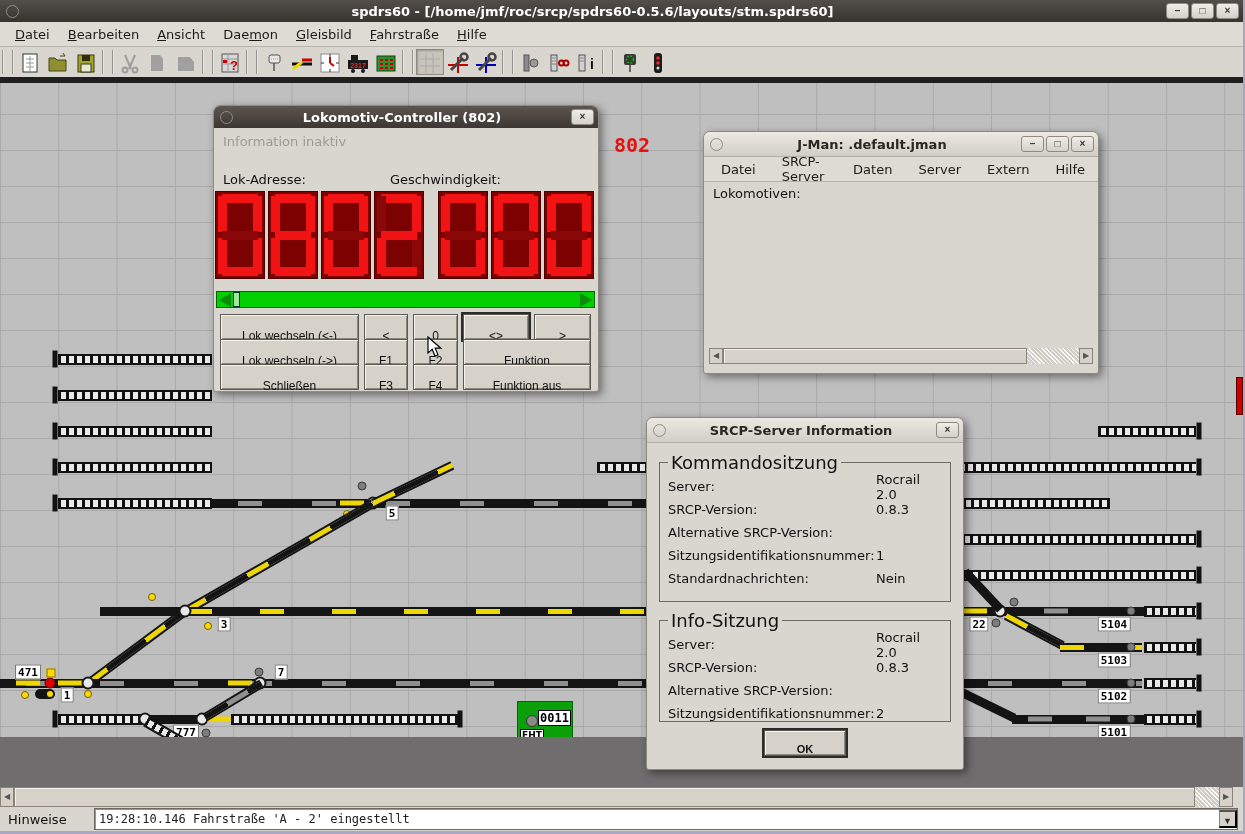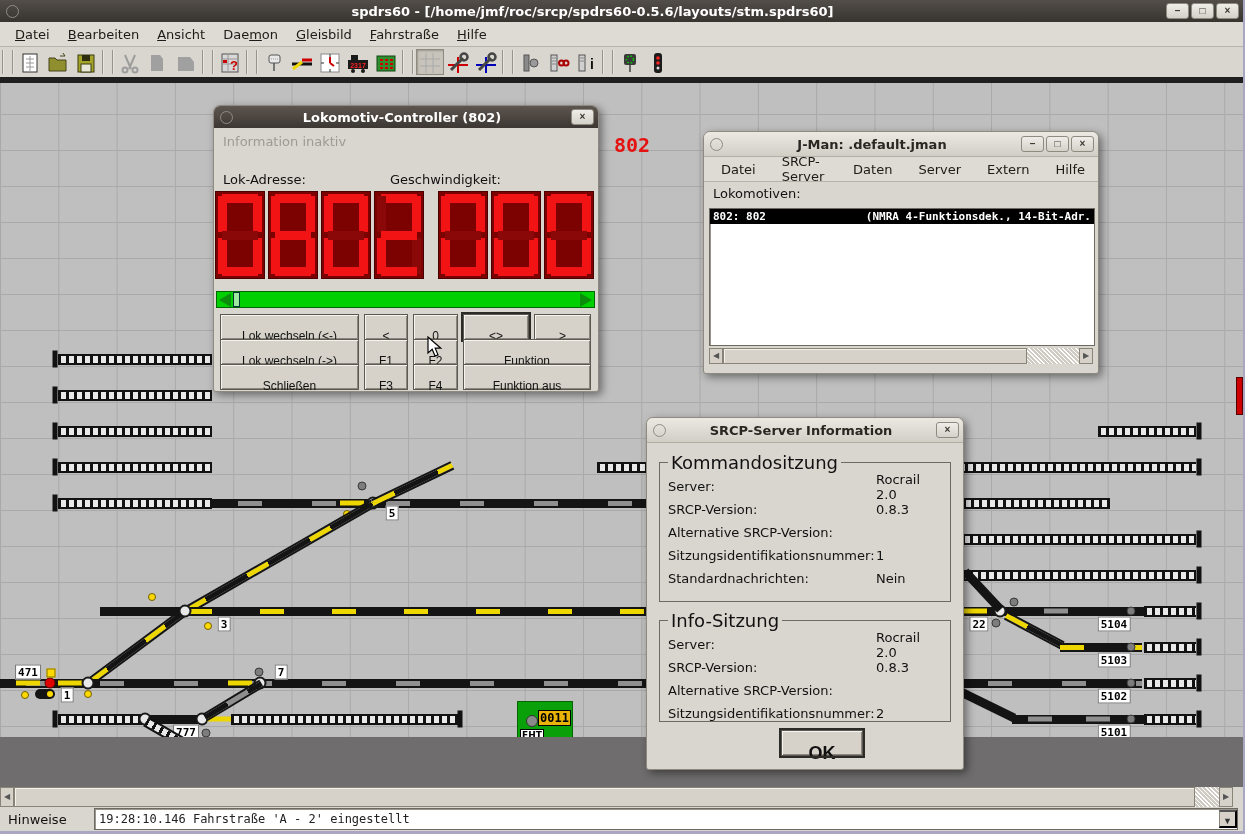--- a/index.html
+++ b/index.html
@@ -50,21 +50,21 @@
   .ysq{width:9px;height:9px;background:#ffd900;border:1px solid #857200;box-sizing:border-box;}
   .ydash{width:24px;height:5px;background:#eed600;}
   .gdash{width:24px;height:5px;background:#8f8f8f;}
   .lbl{background:#fff;border:1px solid #737373;color:#000;
     font:bold 11px "DejaVu Sans Mono","Liberation Mono",monospace;padding:0 2px;white-space:nowrap;line-height:13px;}
   .sig{width:20px;height:10px;background:#141414;border-radius:5px;}
   .sigdot{position:absolute;right:2px;top:2px;width:6px;height:6px;border-radius:50%;background:#ffd900;}
   .rect.red{background:#cc0000;border:1px solid #550000;box-sizing:border-box;}
   .green{background:#0aa00a;border:1px solid #056505;box-sizing:border-box;}
   .gdot{position:absolute;left:8px;top:13px;width:10px;height:10px;border-radius:50%;background:#8a8a8a;border:1px solid #333;}
-  .gval{position:absolute;left:20px;top:8px;background:#eab308;border:1px solid #000;
+  .gval{position:absolute;left:20px;top:8px;background:#ffffff;border:1px solid #000;
     font:bold 12px "DejaVu Sans Mono",monospace;padding:0 1px;}
   .gfht{position:absolute;left:2px;top:27px;background:#fff;border:1px solid #000;
     font:bold 9px "DejaVu Sans",sans-serif;padding:0 1px;}
   
   .dlg{position:absolute;background:#d9d6cf;border:1px solid #8f8a80;border-radius:7px 7px 3px 3px;
     box-shadow:3px 3px 9px rgba(0,0,0,.45);}
   .dtitle{height:22px;border-radius:6px 6px 0 0;display:flex;align-items:center;}
   .dtitle.dark{background:linear-gradient(#5d554f,#3c3733);}
   .dtitle.dark .dtext{color:#fff;}
   .dtitle.light{background:linear-gradient(#ece9e3,#d1cec6);border-bottom:1px solid #b3afa6;}
@@ -117,21 +117,21 @@
   .hthumb{background:#d6d2ca;border:1px solid #8a8378;box-shadow:inset 1px 1px 0 #f3f1ec;}
   .htrough{background:repeating-linear-gradient(45deg,#fff 0 1px,#cfcbc3 1px 3px);}
   
   #srcp{left:646px;top:417px;width:316px;height:351px;}
   #srcp .dtitle{height:24px;}
   .fs{position:absolute;left:12px;width:292px;border:1px solid #6e6a62;background:transparent;margin:0;padding:2px 8px 6px 8px;box-sizing:border-box;}
   .fs legend{font-size:18px;color:#111;padding:0 3px;}
   .srow{display:flex;height:23px;align-items:center;font-size:13px;color:#111;}
   .slab{width:208px;}
   .sval{flex:1;}
-  #okbtn{position:absolute;left:117px;top:312px;width:82px;height:26px;font-weight:bold;font-size:18px;margin-left:17px;}
+  #okbtn{position:absolute;left:117px;top:312px;width:82px;height:26px;font-weight:bold;font-size:11px;}
   
   .mainscroll{left:0;top:787px;width:1233px;height:20px;position:absolute;}
   .mainscroll .hthumb{width:1181px;}
   .mainscroll .htrough{width:24px;}
   .statusbar{position:absolute;left:0;top:807px;width:100%;height:24px;background:#d9d6cf;display:flex;align-items:center;}
   .stlabel{width:86px;padding-left:8px;font-size:13px;color:#111;}
   .stfield{flex:1;height:20px;margin-right:5px;background:#fff;border:1px solid #6e6a62;
     box-shadow:inset 1px 1px 0 #9a968d;display:flex;align-items:center;overflow:hidden;}
   .sttext{flex:1;font:12px "DejaVu Sans Mono","Liberation Mono",monospace;color:#222;padding-left:4px;white-space:nowrap;}
   .stdrop{width:18px;height:18px;background:#d6d2ca;border-left:1px solid #8a8378;font-size:9px;
@@ -547,26 +547,20 @@
     </div>
     <div class="jmenu">
         <span class="mi">Datei</span>
         <span class="mi">SRCP-Server</span>
         <span class="mi">Daten</span>
         <span class="mi">Server</span>
         <span class="mi">Extern</span>
         <span class="mi">Hilfe</span>
       </div>
     <div class="jlabel">Lokomotiven:</div>
-    <div class="jlist">
-      <div class="jrow">
-        <span>802: 802</span>
-        <span>(NMRA 4-Funktionsdek., 14-Bit-Adr.</span>
-      </div>
-    </div>
     <div class="hscroll" style="left:5px;top:216px;width:384px;height:16px;">
       <button class="harrow">◀</button>
       <span class="hthumb" style="width:302px;"></span>
       <span class="htrough" style="flex:1;"></span>
       <button class="harrow">▶</button>
     </div>
   </div>
 
   <div class="dlg" id="srcp">
     <div class="dtitle light">

